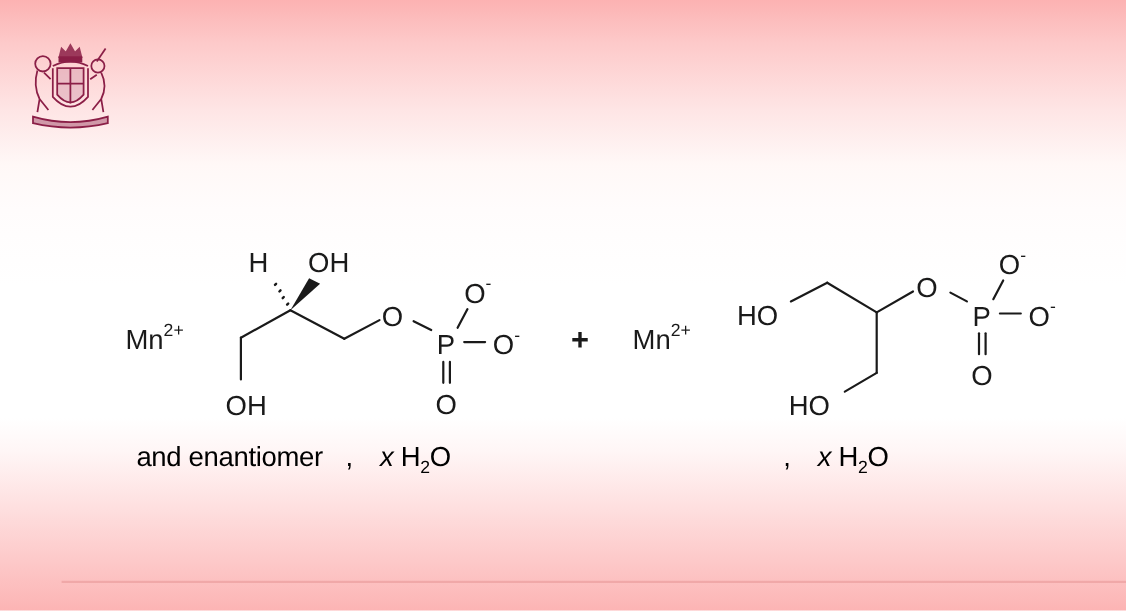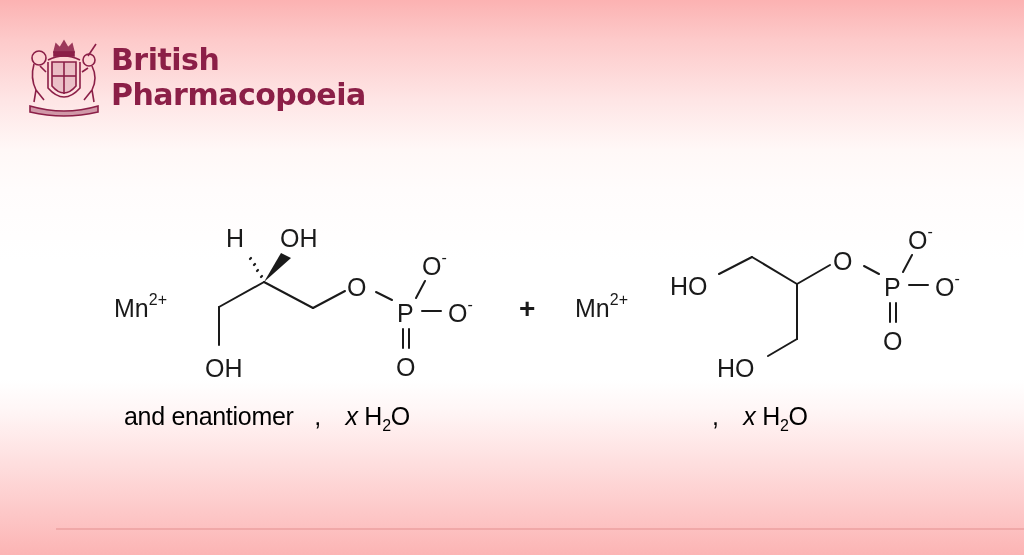--- a/index.html
+++ b/index.html
@@ -43,24 +43,20 @@
       <circle cx="13" cy="20" r="7"></circle>
       <path d="M8 26 Q4 40 10 52 L8 64 M14 28 L20 34 M10 52 L18 62"></path>
 
       <path d="M62 18 L70 6"></path>
       <circle cx="63" cy="22" r="6"></circle>
       <path d="M66 28 Q72 40 66 52 L68 64 M62 30 L56 34 M66 52 L58 62"></path>
 
       <path d="M4 68 Q38 78 72 68 L72 74 Q38 82 4 74 Z" fill="#8b1f47" fill-opacity="0.4"></path>
     </g>
   </svg>
-  <div class="brand">
-    <div>British</div>
-    <div>Pharmacopoeia</div>
-  </div>
 </div>
 
 <svg class="scheme" width="1024" height="555">
   <g stroke="#1a1a1a" stroke-width="2" fill="none" stroke-linecap="round">
 
     <line x1="219" y1="345" x2="219" y2="307"></line>
     <line x1="219" y1="307" x2="264" y2="282"></line>
     <line x1="264" y1="282" x2="313" y2="308"></line>
     <line x1="313" y1="308" x2="345" y2="291"></line>
     <line x1="376" y1="292" x2="392" y2="300"></line>

